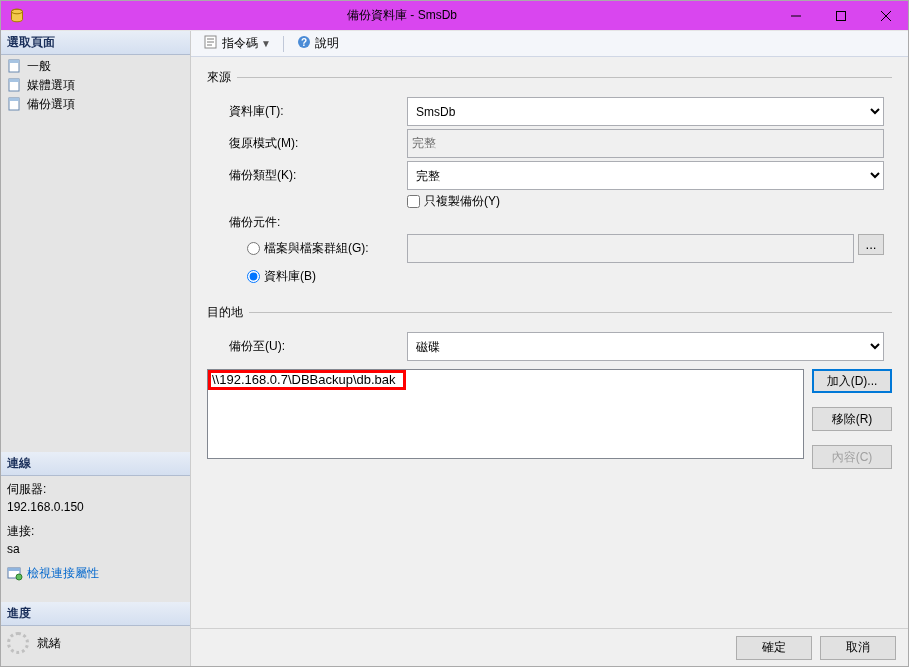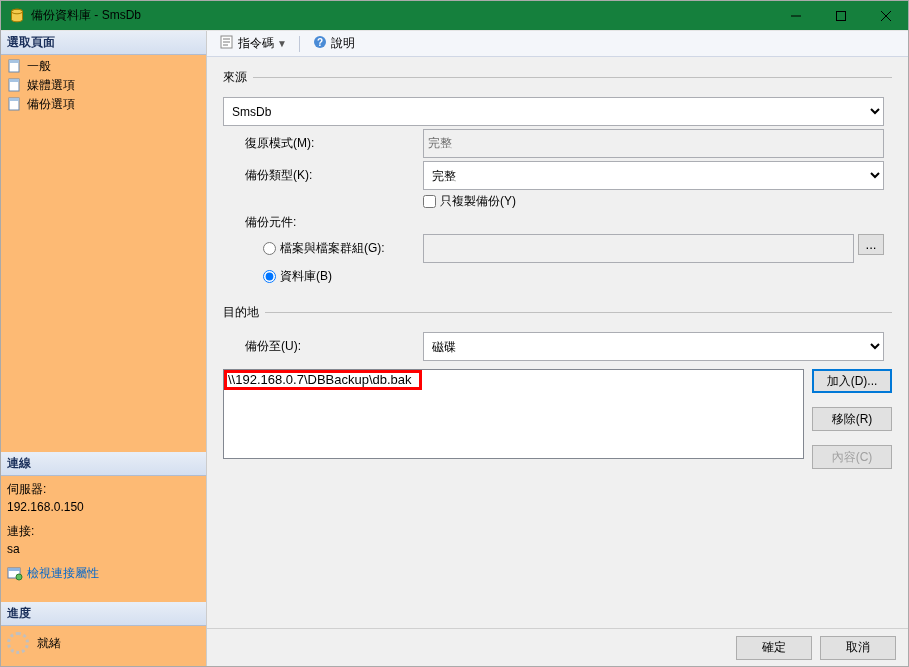--- a/index.html
+++ b/index.html
@@ -1,26 +1,26 @@
 <!DOCTYPE html>
 <html><head>
 <meta charset="utf-8">
 <style>
 * { box-sizing: border-box; margin: 0; padding: 0; }
 body { font-family: "Microsoft JhengHei", "Segoe UI", Tahoma, sans-serif; font-size: 12px; background: #f0f0f0; width: 909px; height: 667px; overflow: hidden; }
 
 .window { width: 909px; height: 667px; background: #fff; border: 1px solid #aaa; display: flex; flex-direction: column; }
 
-.titlebar { height: 30px; background: #15803d; display: flex; align-items: center; padding: 0 0 0 8px; border-bottom: 1px solid #e5e5e5; }
+.titlebar { height: 30px; background: #d946ef; display: flex; align-items: center; padding: 0 0 0 8px; border-bottom: 1px solid #e5e5e5; text-align: center; }
 .titlebar .icon { width: 16px; height: 16px; margin-right: 6px; }
 .titlebar .title { flex: 1; font-size: 12px; color: #000; }
 .titlebar .ctrl { width: 45px; height: 29px; display: flex; align-items: center; justify-content: center; font-family: "Segoe MDL2 Assets", sans-serif; }
 
 .body { flex: 1; display: flex; min-height: 0; }
-.sidebar { width: 206px; background: #fdba74; border-right: 1px solid #ccc; display: flex; flex-direction: column; }
+.sidebar { width: 190px; background: #e5e5e5; border-right: 1px solid #ccc; display: flex; flex-direction: column; }
 .sidebar .section-header { background: linear-gradient(#e8eef7, #d4dff0); border-bottom: 1px solid #b0bcd0; padding: 3px 6px; font-weight: bold; font-size: 12px; color: #1a2f5a;}
 .sidebar .pages { padding: 2px 4px; }
 .sidebar .page-item { display: flex; align-items: flex-start; padding: 1px 2px; gap: 4px; cursor: default; }
 .sidebar .page-item .pi-icon { width: 16px; height: 16px; flex: 0 0 16px; }
 .sidebar .spacer { flex: 1; }
 
 .conn-block { padding: 4px 6px 10px 6px; line-height: 1.5; }
 .conn-block .row { margin-bottom: 6px; }
 .link { color: #0066cc; cursor: pointer; display: inline-flex; align-items: center; gap: 4px; }
 .link .li-icon { width: 16px; height: 16px; }
@@ -182,20 +182,21 @@
           <span>說明</span>
         </span>
       </div>
 
       <div class="form">
 
         <fieldset>
           <legend>來源</legend>
 
           <div class="frow">
+            <div class="flabel">資料庫(T):</div>
             <div class="fctrl">
               <select>
                 <option>SmsDb</option>
               </select>
             </div>
           </div>
 
           <div class="frow">
             <div class="flabel">復原模式(M):</div>
             <div class="fctrl">

